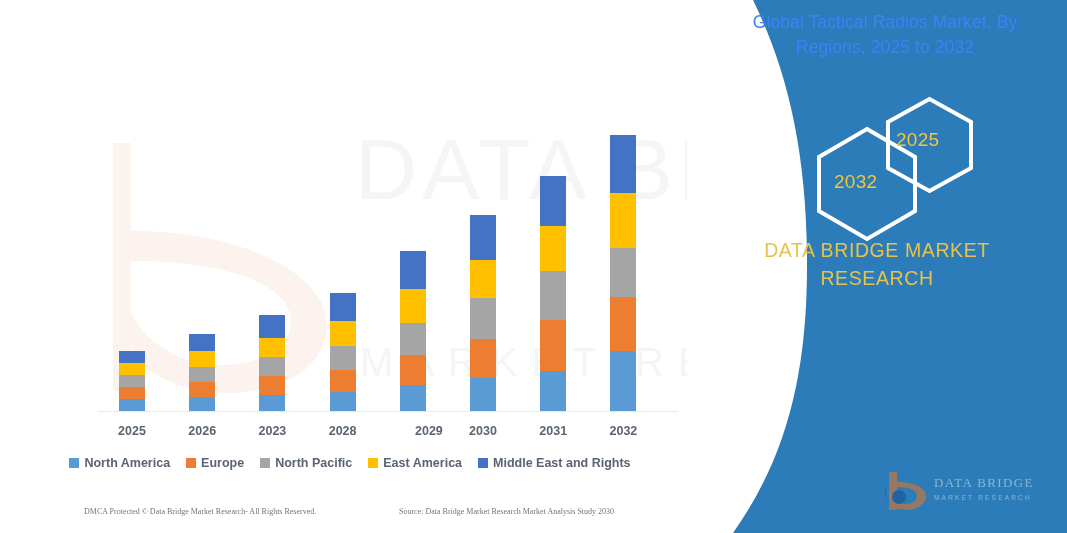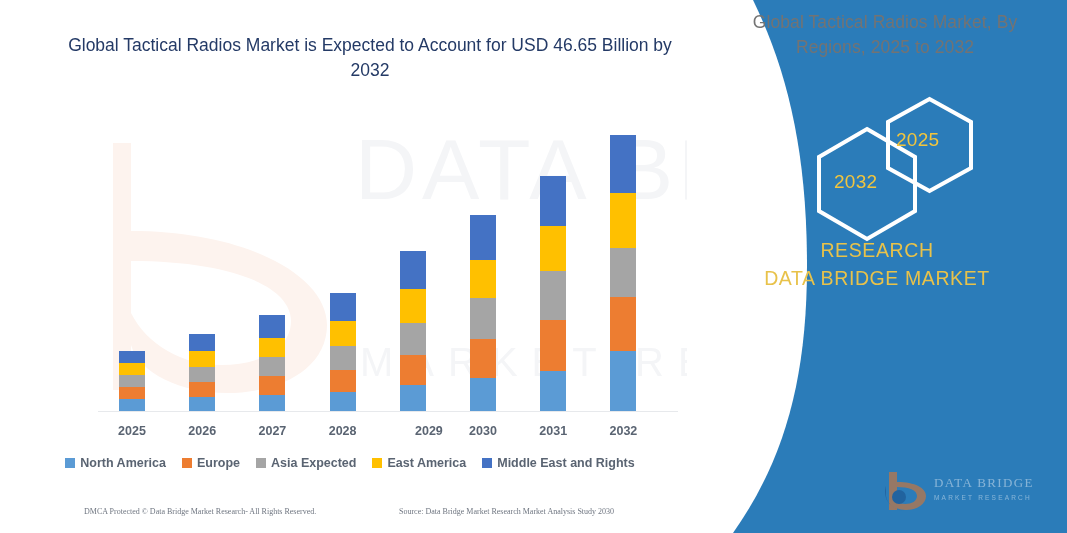--- a/index.html
+++ b/index.html
@@ -17,21 +17,21 @@
     position:absolute;top:0;right:0;width:380px;height:533px;
     overflow:hidden;
   }
   .blue-panel svg{display:block;}
   .panel-content{
     position:absolute;top:0;left:0;width:380px;height:533px;
     pointer-events:none;
   }
   .panel-title{
     position:absolute;top:10px;left:38px;width:320px;
-    color:#737373;font-size:17.5px;line-height:1.42;
+    color:#3b82f6;font-size:17.5px;line-height:1.42;
     text-align:center;font-weight:400;letter-spacing:.1px;
   }
 
   
   .hex-wrap{position:absolute;top:95px;left:95px;width:230px;height:120px;}
   .hex{position:absolute;}
   .hex-label{
     position:absolute;color:#f2c53d;font-size:19px;font-weight:400;
     letter-spacing:.3px;
   }
@@ -116,21 +116,20 @@
   <div class="watermark">
     <svg class="wm-b" viewBox="0 0 260 265">
       <path d="M18 8 L18 255 L36 255 L36 8 Z" fill="#fdf3ee"></path>
       <path d="M36 96 C150 96 232 140 232 190 C232 233 186 258 132 258 C86 258 44 238 36 210
                L36 178 C52 210 88 230 126 230 C168 230 196 212 196 186 C196 152 138 126 36 126 Z" fill="#fdf3ee"></path>
     </svg>
     <div class="wm-big">DATA BRIDGE</div>
     <div class="wm-small">MARKET RESEARCH</div>
   </div>
 
-  <div class="chart-title">Global Tactical Radios Market is Expected to Account for USD 46.65 Billion by 2032</div>
 
   <div class="plot">
     <div class="baseline"></div>
     <div id="bars">
         <div class="bar" style="left: 119px; top: 0px; position: absolute; height: 411px;">
           <div class="seg" style="position: absolute; left: 0px; top: 350.949px; height: 12.0103px; background: rgb(68, 114, 196);"></div>
           <div class="seg" style="position: absolute; left: 0px; top: 362.959px; height: 12.0103px; background: rgb(255, 192, 0);"></div>
           <div class="seg" style="position: absolute; left: 0px; top: 374.969px; height: 12.0103px; background: rgb(165, 165, 165);"></div>
           <div class="seg" style="position: absolute; left: 0px; top: 386.979px; height: 12.0103px; background: rgb(237, 125, 49);"></div>
           <div class="seg" style="position: absolute; left: 0px; top: 398.99px; height: 12.0103px; background: rgb(91, 155, 213);"></div>
@@ -181,39 +180,39 @@
           <div class="seg" style="position: absolute; left: 0px; top: 135px; height: 57.9807px; background: rgb(68, 114, 196);"></div>
           <div class="seg" style="position: absolute; left: 0px; top: 192.981px; height: 55.0225px; background: rgb(255, 192, 0);"></div>
           <div class="seg" style="position: absolute; left: 0px; top: 248.003px; height: 48.9878px; background: rgb(165, 165, 165);"></div>
           <div class="seg" style="position: absolute; left: 0px; top: 296.991px; height: 54.0167px; background: rgb(237, 125, 49);"></div>
           <div class="seg" style="position: absolute; left: 0px; top: 351.008px; height: 59.9923px; background: rgb(91, 155, 213);"></div>
         </div>
       </div>
     <div class="xlabels" id="xlabels">
         <div class="xlab" style="left: 102px;">2025</div>
         <div class="xlab" style="left: 172.2px;">2026</div>
-        <div class="xlab" style="left: 242.4px;">2027</div>
+        <div class="xlab" style="left: 242.4px;">2023</div>
         <div class="xlab" style="left: 312.6px;">2028</div>
         <div class="xlab" style="left: 382.8px; text-align: right;">2029</div>
         <div class="xlab" style="left: 453px;">2030</div>
         <div class="xlab" style="left: 523.2px;">2031</div>
         <div class="xlab" style="left: 593.4px;">2032</div>
       </div>
     <div class="legend" id="legend">
         <div class="lg-item">
           <span class="lg-swatch" style="background: rgb(91, 155, 213);"></span>
           <span class="lg-name">North America</span>
         </div>
         <div class="lg-item">
           <span class="lg-swatch" style="background: rgb(237, 125, 49);"></span>
           <span class="lg-name">Europe</span>
         </div>
         <div class="lg-item">
           <span class="lg-swatch" style="background: rgb(165, 165, 165);"></span>
-          <span class="lg-name">Asia Expected</span>
+          <span class="lg-name">North Pacific</span>
         </div>
         <div class="lg-item">
           <span class="lg-swatch" style="background: rgb(255, 192, 0);"></span>
           <span class="lg-name">East America</span>
         </div>
         <div class="lg-item">
           <span class="lg-swatch" style="background: rgb(68, 114, 196);"></span>
           <span class="lg-name">Middle East and Rights</span>
         </div>
       </div>
@@ -240,22 +239,22 @@
           <polygon points="47.5,4 89,27 89,73 47.5,96 6,73 6,27" fill="none" stroke="#ffffff" stroke-width="4"></polygon>
         </svg>
         <svg class="hex" style="left:30px;top:30px;" width="110" height="118" viewBox="0 0 110 118">
           <polygon points="55,4 103,32 103,86 55,114 7,86 7,32" fill="none" stroke="#ffffff" stroke-width="4"></polygon>
         </svg>
         <div class="hex-label" style="left:114px;top:34px;">2025</div>
         <div class="hex-label" style="left:52px;top:76px;">2032</div>
       </div>
 
       <div class="brand-lines">
+        <div>DATA BRIDGE MARKET</div>
         <div>RESEARCH</div>
-        <div>DATA BRIDGE MARKET</div>
       </div>
 
       <div class="panel-logo">
         <svg width="48" height="44" viewBox="0 0 48 44">
           <path d="M7 2 L7 40 L15 40 L15 2 Z" fill="#ef7622"></path>
           <path d="M15 12 C33 12 44 18 44 26 C44 34 35 40 24 40 C16 40 9 36 7 32
                    L7 25 C11 31 17 34 23 34 C30 34 35 31 35 26 C35 20 27 17 15 17 Z" fill="#ef7622"></path>
           <path d="M4 16 C4 16 2 22 4 28 C7 36 16 41 24 41 C14 41 5 34 4 26 Z" fill="#1a4f8a"></path>
           <circle cx="17" cy="27" r="7" fill="#1a4f8a"></circle>
         </svg>

